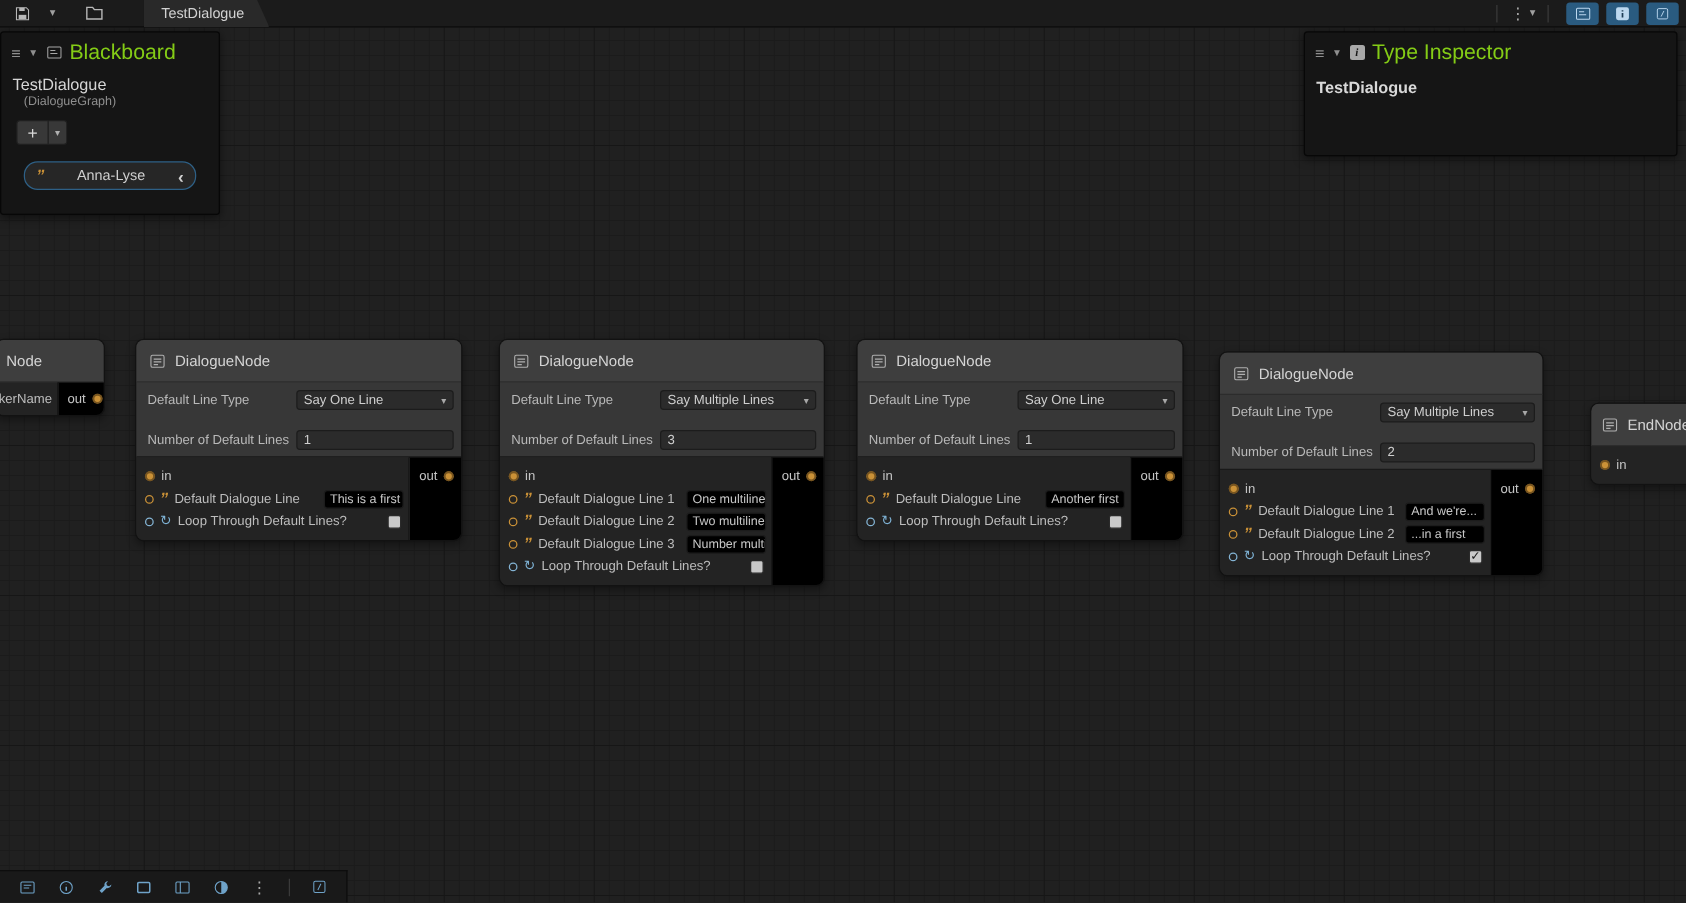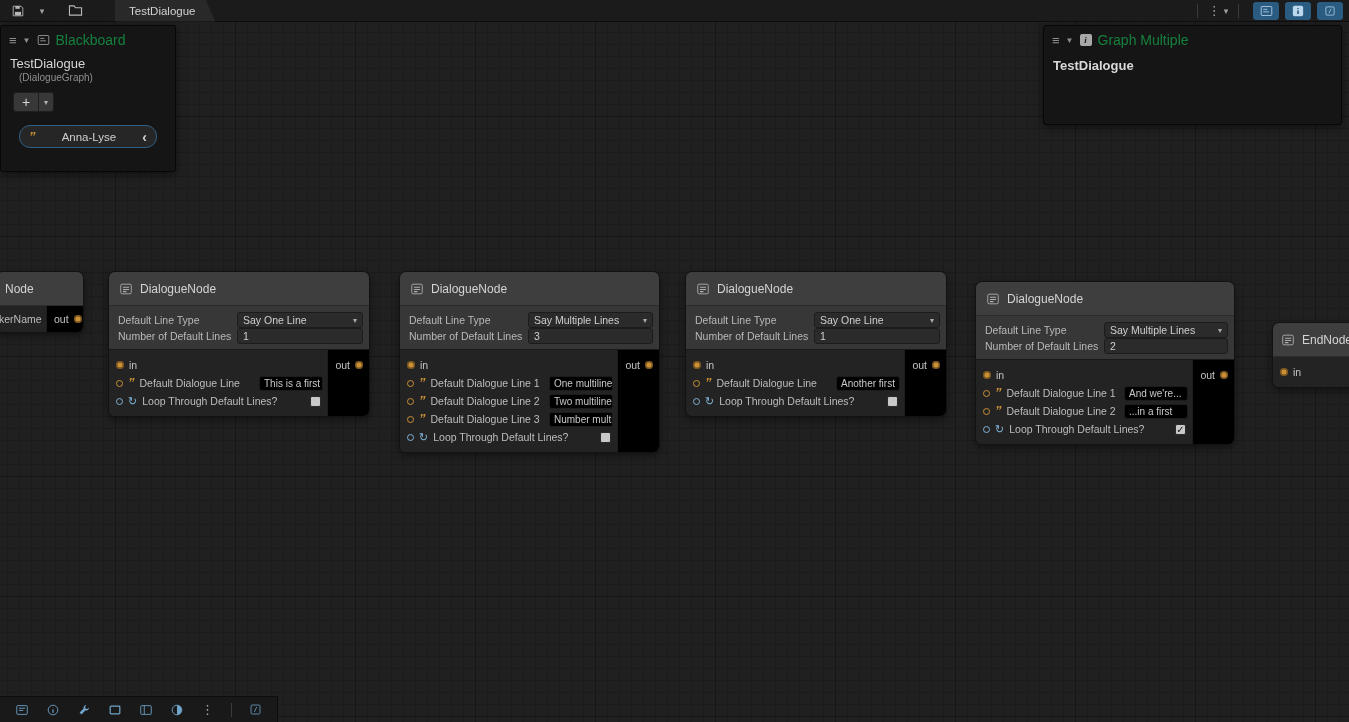--- a/index.html
+++ b/index.html
@@ -37,21 +37,21 @@
              align-items:center;z-index:20;padding:0 6px;}
   .bb-btn{width:27px;height:20px;display:flex;align-items:center;justify-content:center;
           border-radius:3px;margin:0 3px;cursor:pointer;}
   .more-glyph{font-size:13px;color:#a8a8a8;line-height:1;}
   
   .panel{position:absolute;background:#151515;border:1px solid #070707;border-radius:3px;
          z-index:10;box-shadow:0 2px 8px rgba(0,0,0,.5);}
   .panel-header{display:flex;align-items:center;gap:6px;padding:6px 8px 4px;}
   .menu-glyph{font-size:13px;color:#8f8f8f;line-height:1;}
   .collapse-glyph{font-size:8px;color:#8f8f8f;}
-  .panel-title{font-size:14px;color:#15803d;}
+  .panel-title{font-size:17px;color:#84cc16;}
   .bb-graphname{font-size:13px;color:#d6d6d6;padding:4px 9px 0;}
   .bb-graphtype{font-size:10px;color:#8f8f8f;padding:1px 18px 0;}
   .add-row{display:flex;align-items:center;margin:9px 0 0 12px;}
   .add-main{width:26px;height:20px;background:#383838;border:1px solid #1f1f1f;border-radius:3px 0 0 3px;
             display:flex;align-items:center;justify-content:center;font-size:14px;color:#d8d8d8;cursor:pointer;}
   .add-caret{width:15px;height:20px;background:#383838;border:1px solid #1f1f1f;border-left:none;
              border-radius:0 3px 3px 0;display:flex;align-items:center;justify-content:center;
              font-size:8px;color:#b0b0b0;cursor:pointer;}
   .bb-field{margin:13px auto 0;width:138px;height:23px;border-radius:11px;background:#262626;
             border:1px solid #2e6086;display:flex;align-items:center;padding:0 9px;cursor:pointer;}
@@ -61,21 +61,21 @@
   .insp-graphname{font-size:13px;font-weight:bold;color:#d8d8d8;padding:6px 9px 0;}
   .info-box{width:12px;height:12px;border-radius:2px;background:#a8a8a8;color:#161616;
             font-size:9px;font-weight:bold;display:flex;align-items:center;justify-content:center;
             font-family:"Liberation Serif",serif;font-style:italic;}
   
   .node{position:absolute;z-index:2;background:#232323;border:1px solid #121212;border-radius:7px;
         overflow:hidden;box-shadow:0 3px 7px rgba(0,0,0,.4);font-size:11px;}
   .node-header{display:flex;align-items:center;gap:7px;background:#3e3e3e;height:34px;
                padding:0 10px;border-bottom:1px solid #2c2c2c;}
   .node-title{font-size:12px;color:#d4d4d4;white-space:nowrap;}
-  .node-props{background:#373737;padding:6px 6px 5px;display:flex;flex-direction:column;gap:0;
+  .node-props{background:#373737;padding:6px 6px 5px;display:flex;flex-direction:column;gap:16px;
               border-bottom:1px solid #191919;}
   .prop-row{display:flex;align-items:center;height:16px;}
   .prop-label{width:122px;flex:0 0 122px;font-size:10.5px;color:#b9b9b9;padding-left:3px;
               white-space:nowrap;overflow:hidden;}
   .enum-field{flex:1;display:flex;align-items:center;background:#2b2b2b;border:1px solid #1c1c1c;
               border-radius:3px;height:16px;padding:0 5px;font-size:10.5px;color:#cfcfcf;cursor:pointer;}
   .enum-value{flex:1;white-space:nowrap;overflow:hidden;}
   .enum-caret{font-size:8px;color:#a8a8a8;}
   .num-field{flex:1;background:#2b2b2b;border:1px solid #1c1c1c;border-radius:3px;height:16px;
              padding:0 5px;font-size:10.5px;color:#cfcfcf;display:flex;align-items:center;}
@@ -388,21 +388,21 @@
       <span class="bb-field-name">Anna-Lyse</span>
       <span class="chev-left">‹</span>
     </div>
   </div>
 
   <div class="panel" style="left:1043px;top:25px;width:299px;height:100px;">
     <div class="panel-header">
       <span class="menu-glyph">≡</span>
       <span class="collapse-glyph">▼</span>
       <span class="info-box">i</span>
-      <span class="panel-title">Graph Multiple</span>
+      <span class="panel-title">Type Inspector</span>
     </div>
     <div class="insp-graphname">TestDialogue</div>
   </div>
 
   <div class="topbar">
     <div class="tb-btn">
       <svg width="14" height="14" viewBox="0 0 16 16">
           <path d="M2.5 2.5h9l2 2v9h-11z" fill="none" stroke="#b8b8b8"></path>
           <rect x="5" y="2.5" width="5" height="3" fill="#b8b8b8"></rect>
           <rect x="4.5" y="9" width="7" height="4" fill="#b8b8b8"></rect>

